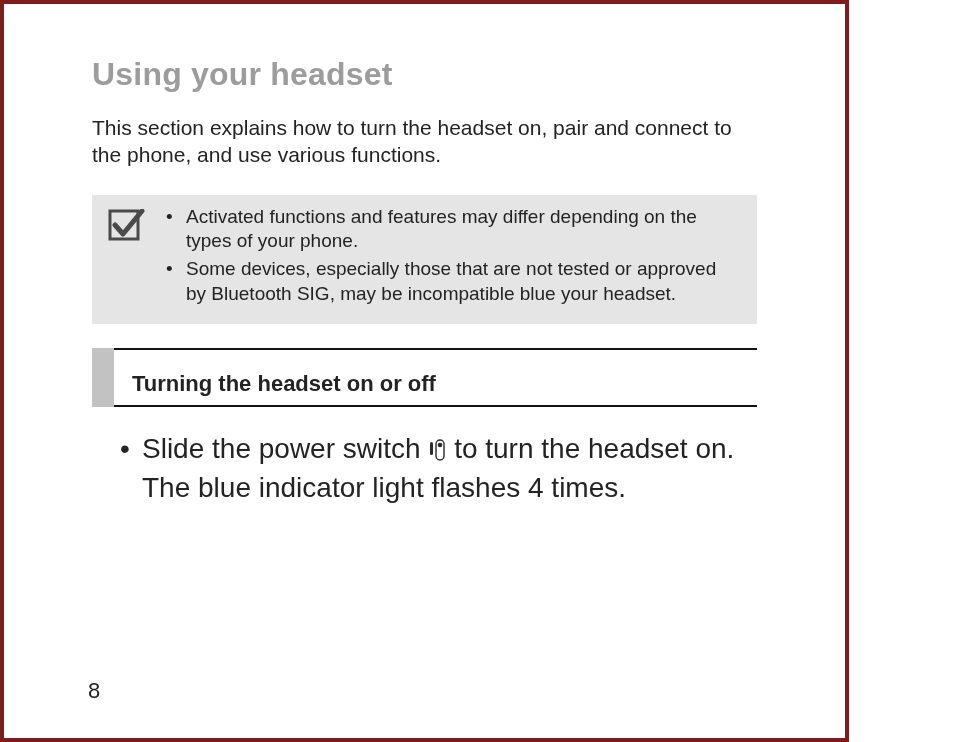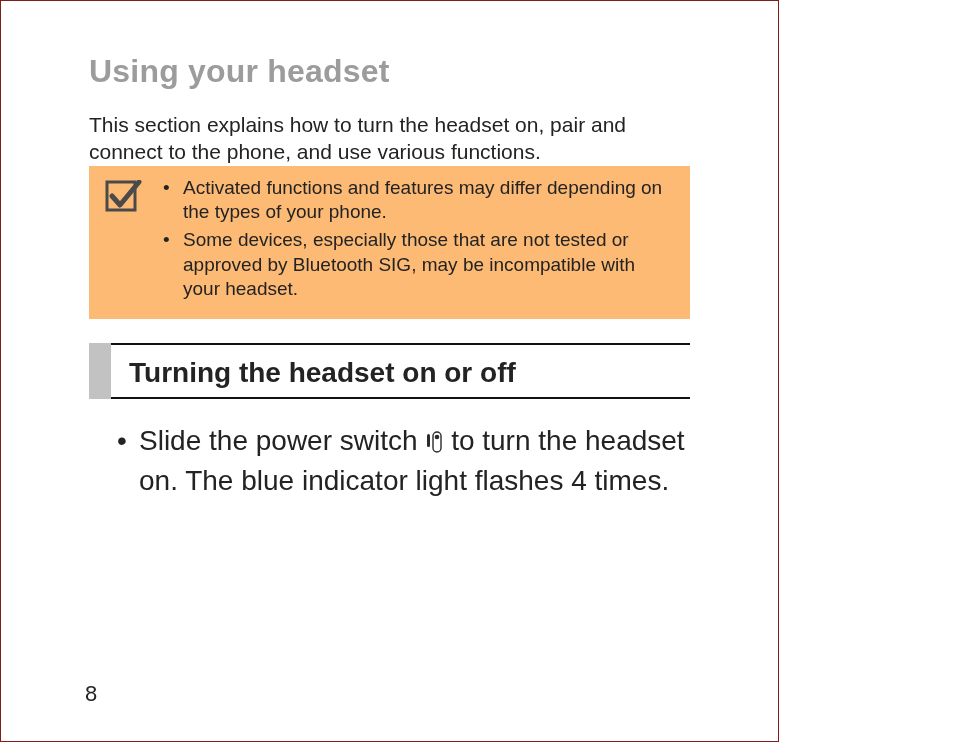--- a/index.html
+++ b/index.html
@@ -5,40 +5,40 @@
   html,body{
     margin:0;
     padding:0;
     background:#ffffff;
     font-family:Arial,Helvetica,sans-serif;
     color:#232323;
     -webkit-font-smoothing:antialiased;
   }
   .page{
     box-sizing:border-box;
-    width:779px;
+    width:849px;
     height:742px;
     position:relative;
     padding:52px 88px 0 88px;
-    border:1px solid #7f1d1d;
+    border:4px solid #7f1d1d;
   }
   .title{
     font-size:32px;
     font-weight:bold;
     color:#9c9c9c;
     margin:0 0 22px 0;
     letter-spacing:0.2px;
   }
   .intro{
     font-size:21px;
     line-height:1.28;
-    margin:0 0 0 0;
+    margin:0 0 26px 0;
   }
   .note-box{
-    background:#fdba74;
+    background:#e5e5e5;
     display:flex;
     align-items:flex-start;
     padding:10px 18px 14px 14px;
     margin:0 0 24px 0;
   }
   .note-icon{
     flex:0 0 auto;
     margin:4px 20px 0 2px;
   }
   .note-list{
@@ -65,22 +65,22 @@
     margin:0 0 24px 0;
   }
   .sub-bar{
     flex:0 0 22px;
     background:#c2c2c2;
   }
   .sub-title-box{
     flex:1;
     border-top:2px solid #111;
     border-bottom:2px solid #111;
-    padding:12px 0 8px 18px;
-    font-size:28px;
+    padding:21px 0 8px 18px;
+    font-size:22px;
     font-weight:bold;
   }
   .body-list{
     list-style:none;
     padding:0;
     margin:0 0 0 28px;
     font-size:28px;
     line-height:1.3;
   }
   .body-list li{
@@ -117,21 +117,21 @@
 
   <div class="note-box">
     <span class="note-icon">
       <svg width="38" height="32" viewBox="0 0 38 32">
         <rect x="2" y="2" width="28" height="28" fill="none" stroke="#4a4a4a" stroke-width="3"></rect>
         <polyline points="7,16 15,25 34,2" fill="none" stroke="#4a4a4a" stroke-width="5" stroke-linecap="round" stroke-linejoin="round"></polyline>
       </svg>
     </span>
     <ul class="note-list">
       <li>Activated functions and features may differ depending on the types of your phone.</li>
-      <li>Some devices, especially those that are not tested or approved by Bluetooth SIG, may be incompatible with your headset.</li>
+      <li>Some devices, especially those that are not tested or approved by Bluetooth SIG, may be incompatible blue your headset.</li>
     </ul>
   </div>
 
   <div class="subsection">
     <div class="sub-bar"></div>
     <div class="sub-title-box">Turning the headset on or off</div>
   </div>
 
   <ul class="body-list">
     <li>

